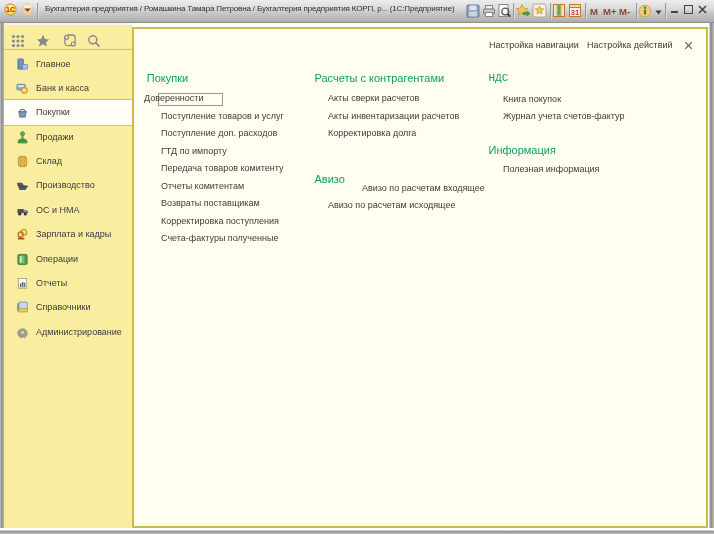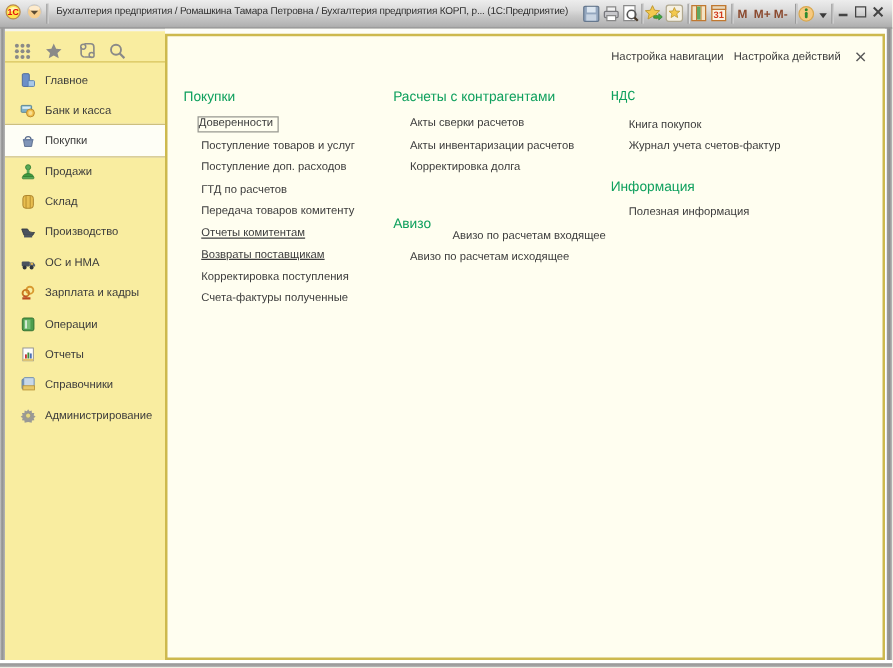--- a/index.html
+++ b/index.html
@@ -255,27 +255,27 @@
 <div id="goldbox" class="abs"></div>
 
 <div class="abs lnk" style="left:489px;top:39.5px;">Настройка навигации</div>
 <div class="abs lnk" style="left:587px;top:39.5px;">Настройка действий</div>
 <svg class="abs" style="left:684px;top:41px" width="9" height="9" viewBox="0 0 9 9">
   <path d="M1.2 1.2 L7.8 7.8 M7.8 1.2 L1.2 7.8" stroke="#5a5a5a" stroke-width="1.15"></path>
 </svg>
 
 <div class="abs hdr" style="left:146.8px;top:72px;">Покупки</div>
 <div id="focusbox" class="abs"></div>
-<div class="abs lnk" style="left:159px;top:93.25px;text-align:center;">Доверенности</div>
+<div class="abs lnk" style="left:144px;top:93.25px;text-align:center;">Доверенности</div>
 <div class="abs lnk" style="left:161px;top:110.75px;">Поступление товаров и услуг</div>
 <div class="abs lnk" style="left:161px;top:128.25px;">Поступление доп. расходов</div>
-<div class="abs lnk" style="left:161px;top:145.75px;">ГТД по расчетов</div>
+<div class="abs lnk" style="left:161px;top:145.75px;">ГТД по импорту</div>
 <div class="abs lnk" style="left:161px;top:163.25px;text-align:right;">Передача товаров комитенту</div>
-<div class="abs lnk" style="left:161px;top:180.75px;text-decoration:underline;">Отчеты комитентам</div>
-<div class="abs lnk" style="left:161px;top:198.25px;text-decoration:underline;">Возвраты поставщикам</div>
+<div class="abs lnk" style="left:161px;top:180.75px;">Отчеты комитентам</div>
+<div class="abs lnk" style="left:161px;top:198.25px;">Возвраты поставщикам</div>
 <div class="abs lnk" style="left:161px;top:215.75px;">Корректировка поступления</div>
 <div class="abs lnk" style="left:161px;top:233.25px;">Счета-фактуры полученные</div>
 
 <div class="abs hdr" style="left:314.5px;top:72px;">Расчеты с контрагентами</div>
 <div class="abs lnk" style="left:328px;top:93.25px;">Акты сверки расчетов</div>
 <div class="abs lnk" style="left:328px;top:110.75px;">Акты инвентаризации расчетов</div>
 <div class="abs lnk" style="left:328px;top:128.25px;">Корректировка долга</div>
 <div class="abs hdr" style="left:314.5px;top:173px;">Авизо</div>
 <div class="abs lnk" style="left:328px;top:182.5px;margin-left:34px;">Авизо по расчетам входящее</div>
 <div class="abs lnk" style="left:328px;top:200px;">Авизо по расчетам исходящее</div>

